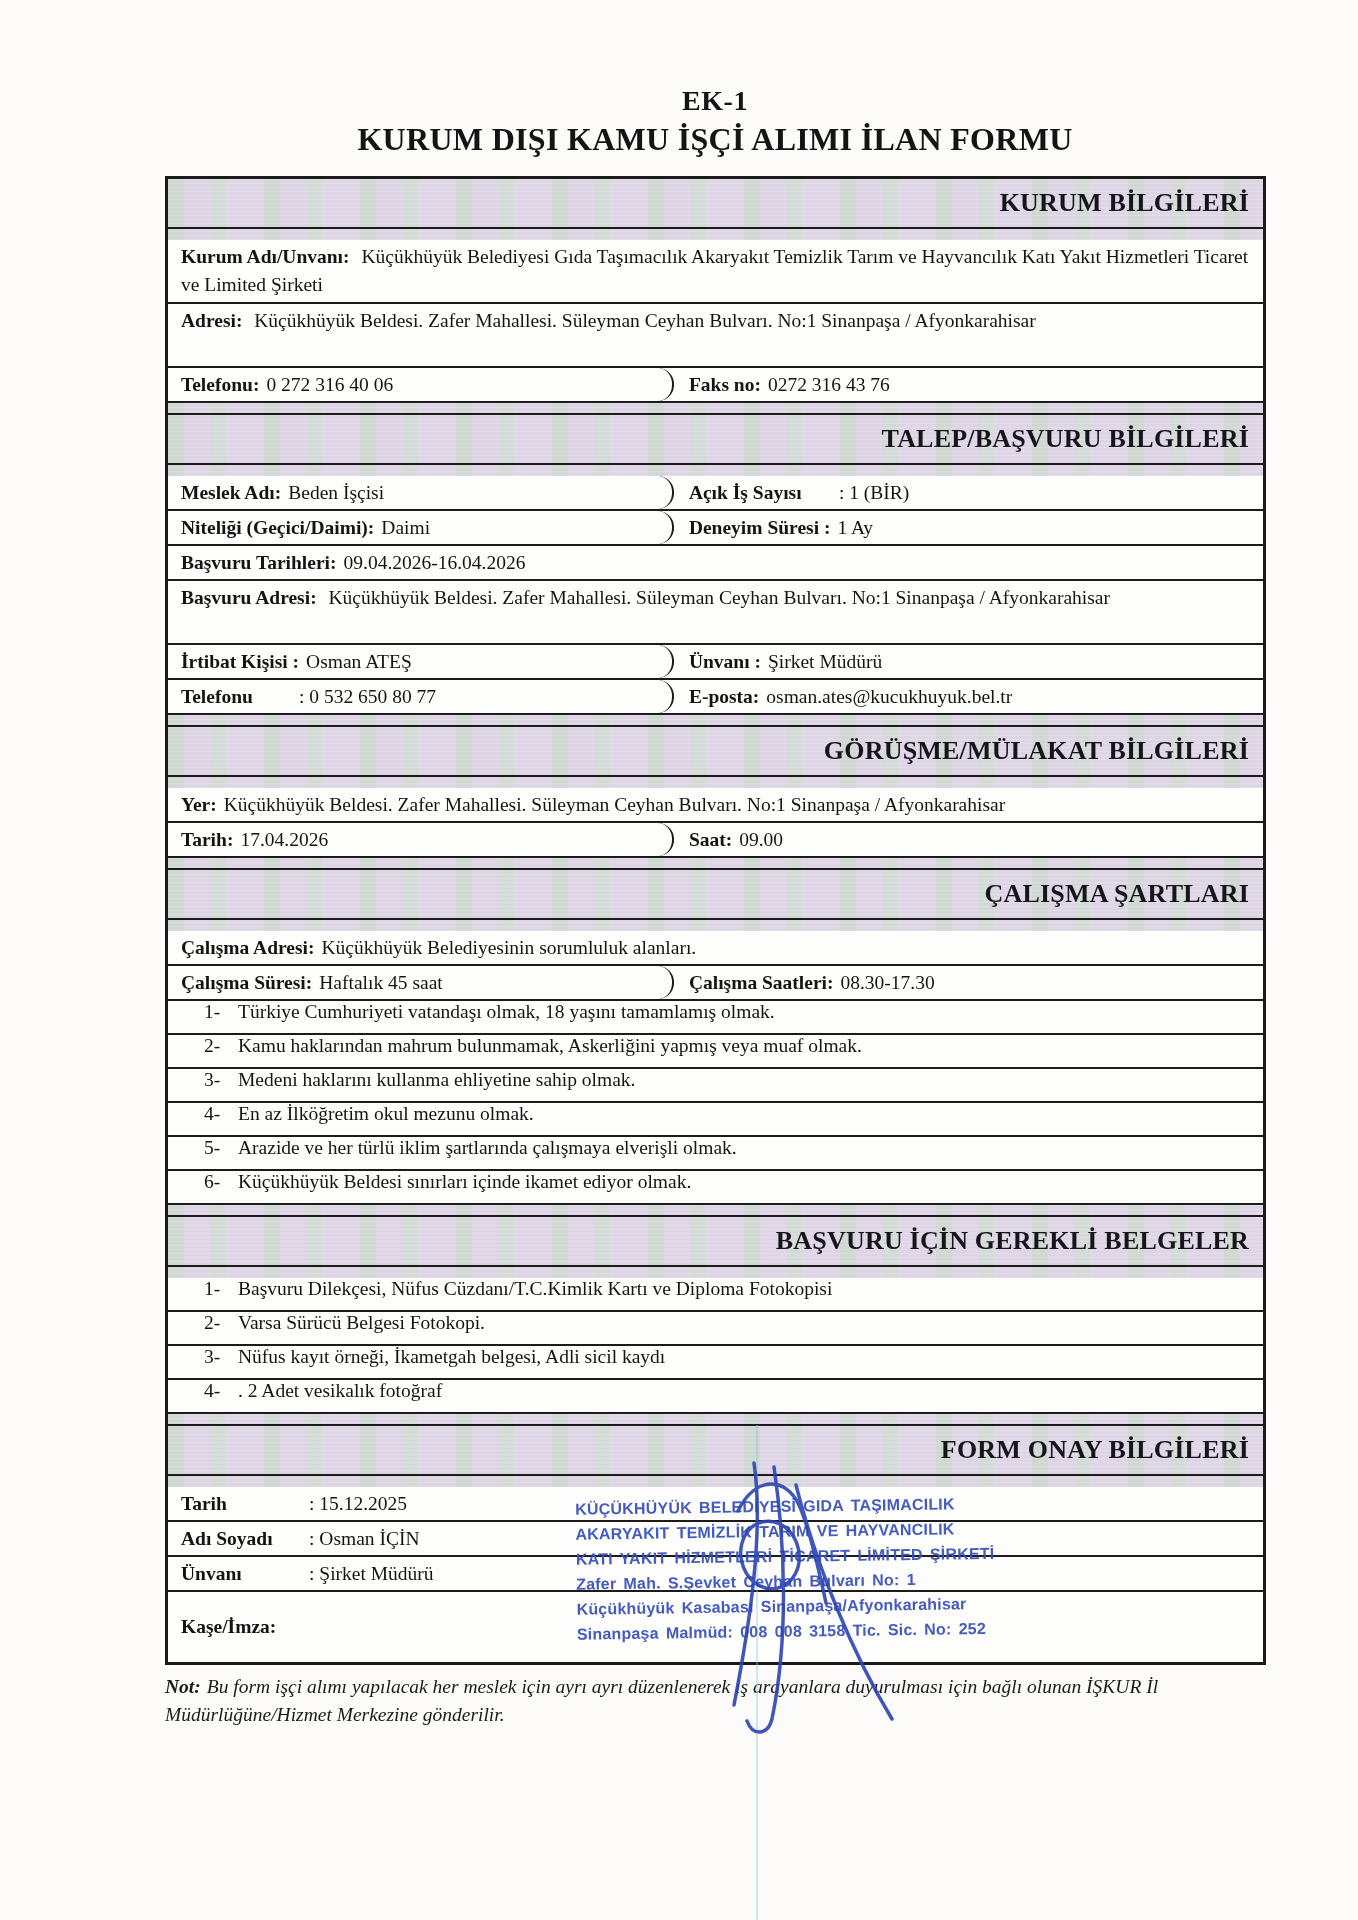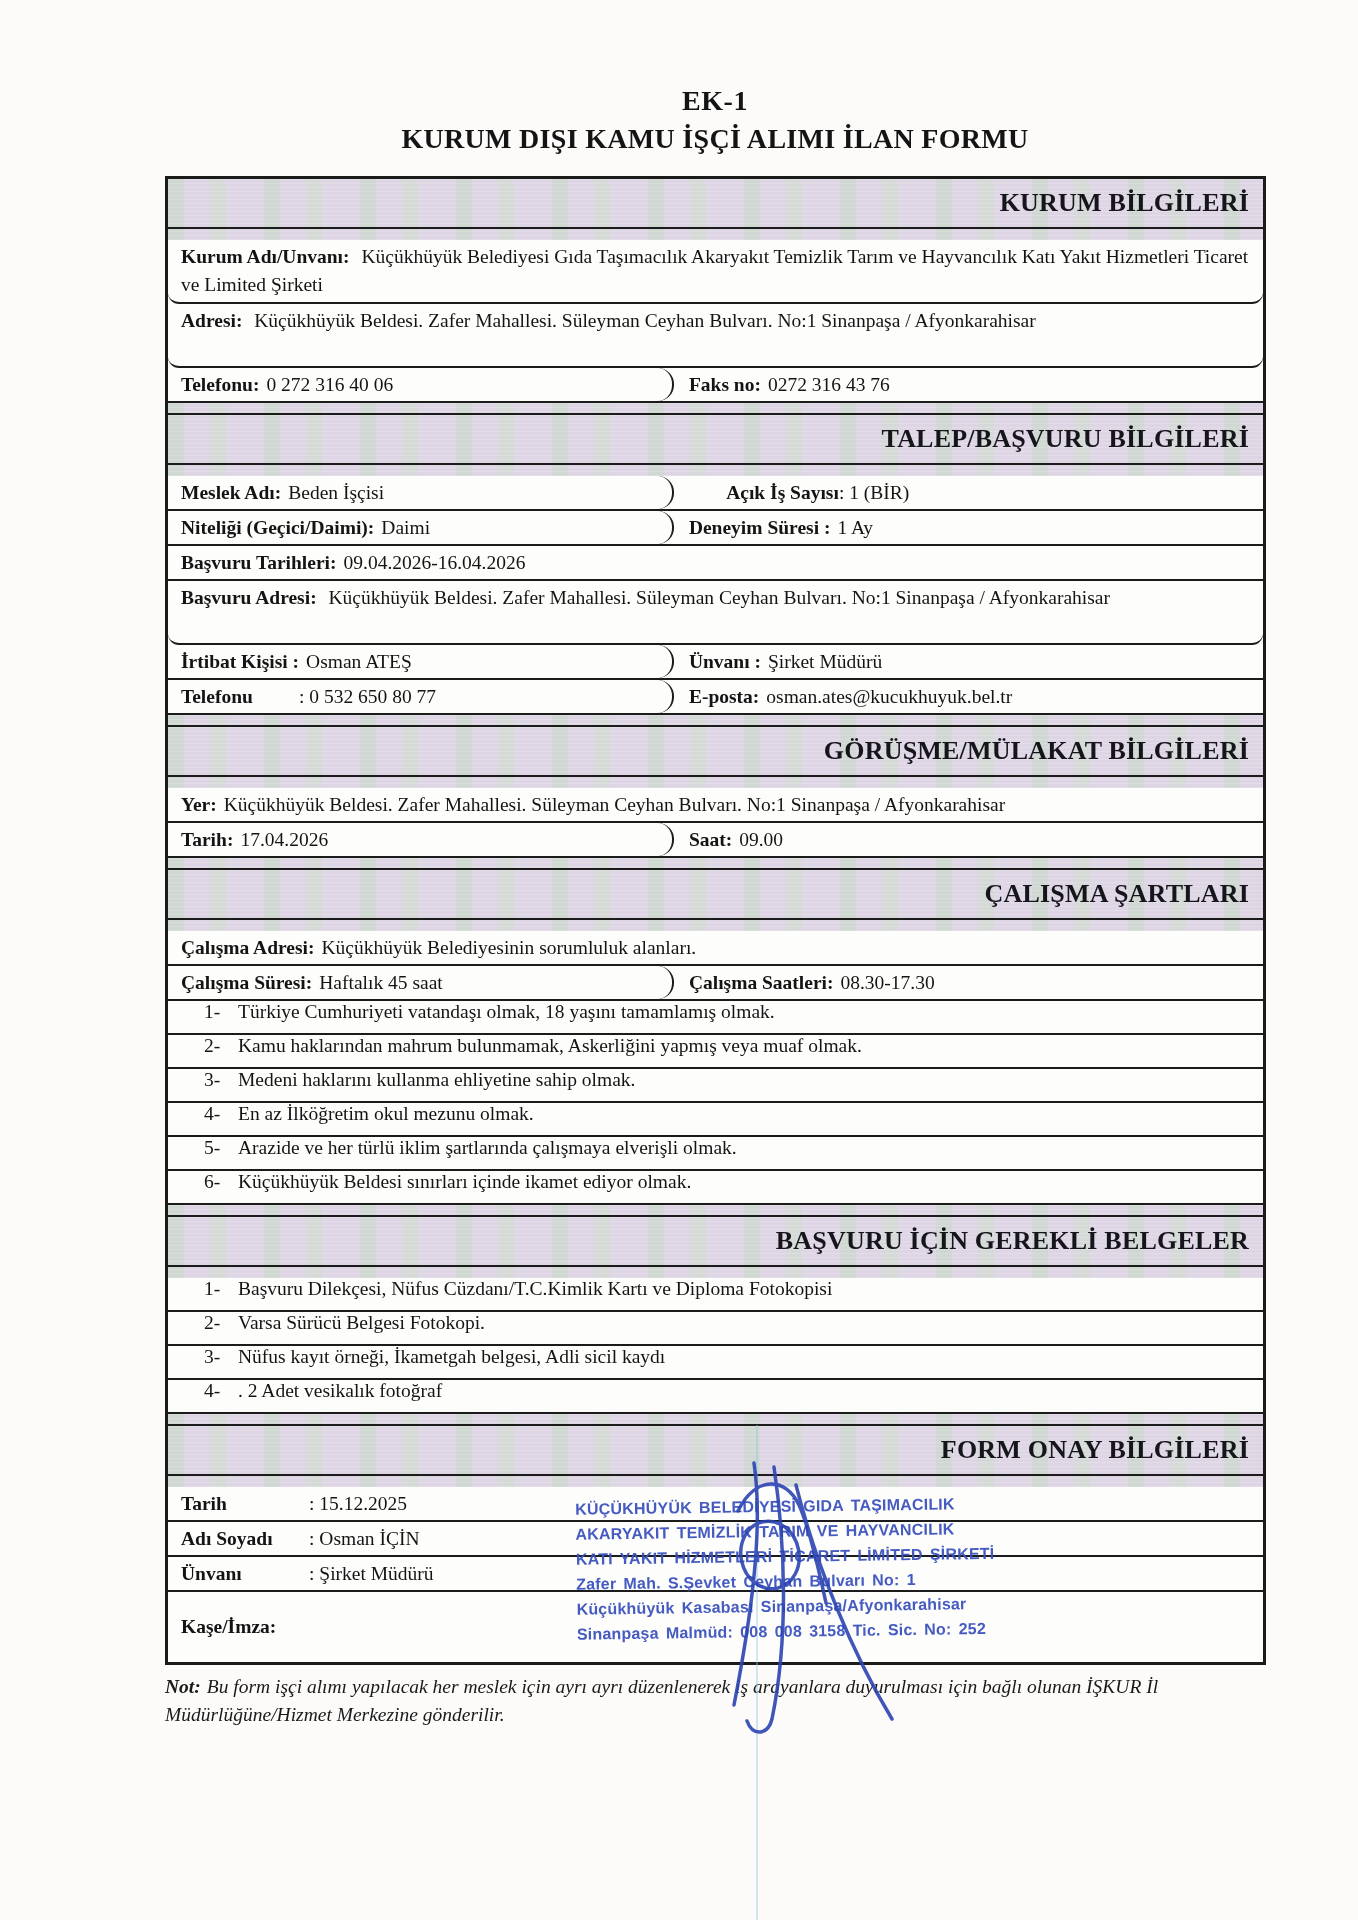--- a/index.html
+++ b/index.html
@@ -6,21 +6,21 @@
   .page{
     position:relative;
     width:1358px;height:1920px;
     background:#fcfbfa;
     overflow:hidden;
     font-family:"Liberation Serif","DejaVu Serif",serif;
     color:#141414;
   }
   .titles{padding-top:84px;text-align:center;width:1110px;margin:0 0 0 160px;}
   .ek{font-size:28px;font-weight:bold;line-height:34px;letter-spacing:.5px;}
-  .main-title{font-size:28px;font-weight:bold;line-height:42px;letter-spacing:.3px;}
+  .main-title{font-size:32px;font-weight:bold;line-height:42px;letter-spacing:.3px;}
 
   .doc{
     margin:16px 0 0 165px;
     width:1095px;
     border:3px solid #1b1b1b;
     background:#fdfdfc;
   }
   
   .band{
     padding:10px 0 11px;
@@ -36,31 +36,31 @@
     padding:9px 14px 9px 14px;
     font-size:26px;font-weight:bold;color:#16151b;
     letter-spacing:.2px;
     text-align:right;
   }
   .band.first .band-in{border-top:none;}
 
   .row{border-bottom:2px solid #1b1b1b;display:flex;background:#fdfdfc;font-size:19.5px;}
   .row.last{border-bottom:none;}
   .h1{min-height:33px;}
-  .h2{min-height:62px;border-radius:11px;}
+  .h2{min-height:62px;}
   .hn{min-height:32px;}
   .hk{min-height:70px;}
   .cell{flex:1;display:flex;align-items:center;padding:2px 10px 2px 13px;}
   .cell.blk{display:block;line-height:28px;padding-top:3px;}
   .cl{width:46.2%;border-right:2px solid #1b1b1b;display:flex;align-items:center;padding:2px 10px 2px 13px;box-sizing:border-box;border-radius:16px;}
   .cr{flex:1;display:flex;align-items:center;padding:2px 10px 2px 15px;}
   .b{font-weight:bold;margin-right:7px;white-space:nowrap;}
   .v{}
   .lblw{display:inline-block;width:118px;margin-right:0;}
-  .lblw2{display:inline-block;width:150px;margin-right:0;text-align:right;}
+  .lblw2{display:inline-block;width:150px;margin-right:0;}
   .lblw3{display:inline-block;width:128px;margin-right:0;}
   .num{font-weight:normal;margin-left:36px;width:34px;flex:none;}
   .itxt{flex:1;}
 
   .s7{position:relative;}
   .stamp{
     position:absolute;left:408px;top:6px;width:530px;
     font-family:"Liberation Sans","DejaVu Sans",sans-serif;
     font-weight:bold;font-size:16px;line-height:25px;
     color:#3a51bd;letter-spacing:.2px;word-spacing:2.5px;

